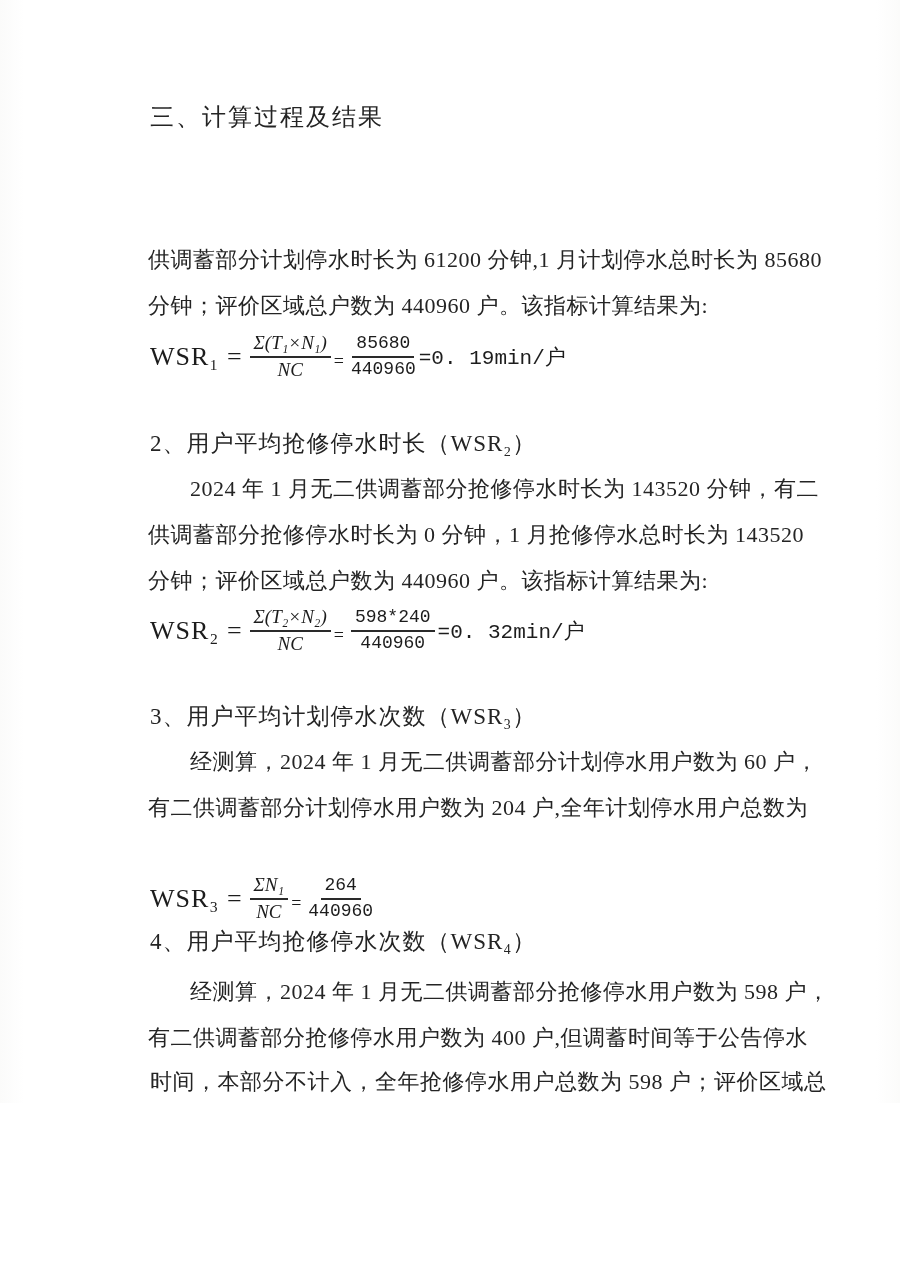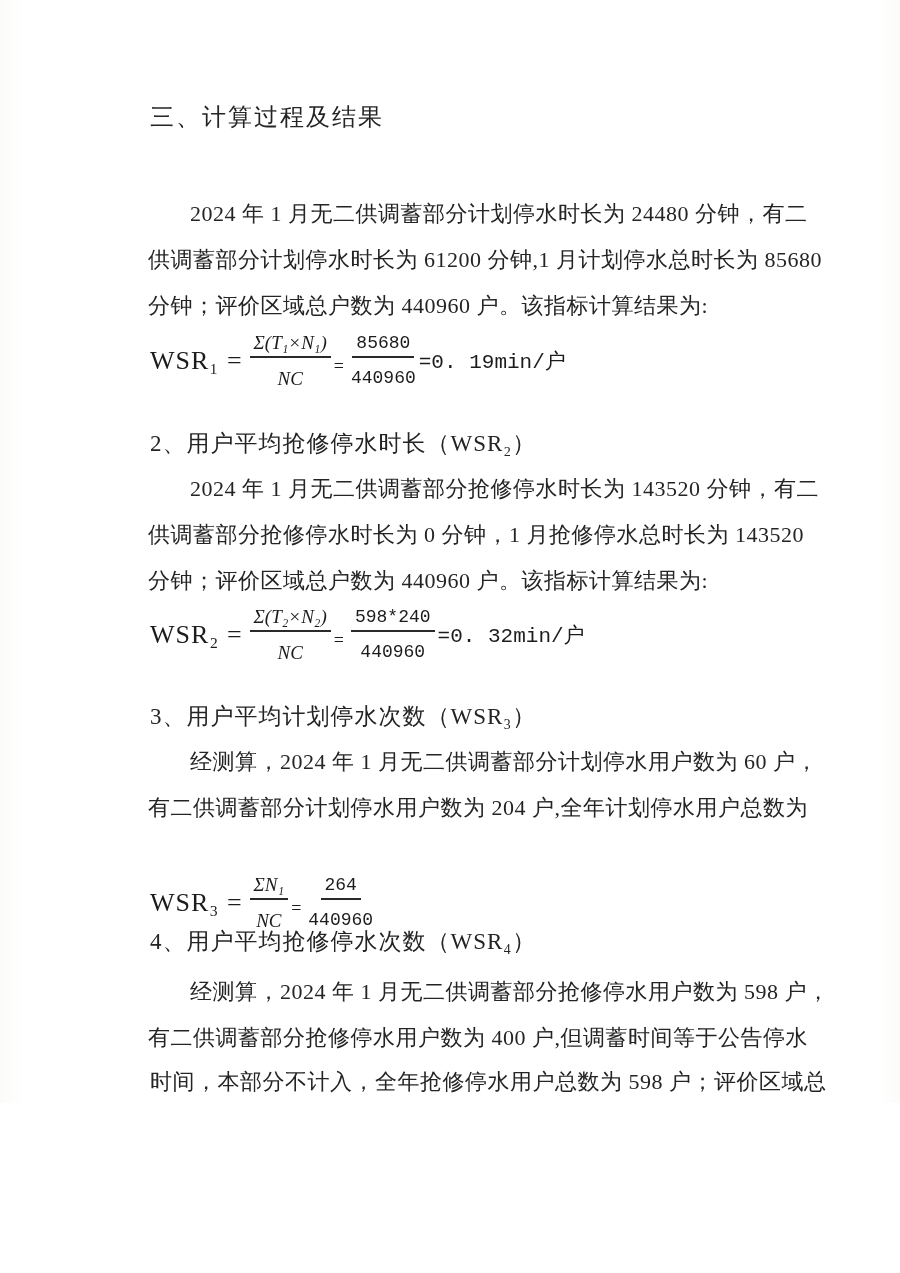--- a/index.html
+++ b/index.html
@@ -53,21 +53,21 @@
     align-items: center;
     font-size: 19px;
     line-height: 1.2;
     font-style: italic;
   }
   .frac .num {
     border-bottom: 2px solid #2a2a2a;
     padding: 0 4px 1px 4px;
   }
   .frac .den {
-    padding-top: 10px;
+    padding-top: 1px;
   }
   .frac.numeric {
     font-style: normal;
     font-family: "Liberation Mono", "DejaVu Sans Mono", monospace;
     font-size: 18px;
   }
   .formula .link {
     font-size: 18px;
     margin: 10px 0 0 -4px;
   }
@@ -118,21 +118,20 @@
     white-space: nowrap;
   }
 </style>
 </head>
 <body>
 
 <div class="page">
 
   <div class="doc-heading">三、计算过程及结果</div>
 
-  <div class="line" style="left:190px; top:199px;">2024 年 1 月无二供调蓄部分计划停水时长为 24480 分钟，有二</div>
   <div class="line" style="left:148px; top:245px;">供调蓄部分计划停水时长为 61200 分钟,1 月计划停水总时长为 85680</div>
   <div class="line" style="left:148px; top:291px;">分钟；评价区域总户数为 440960 户。该指标计算结果为:</div>
 
   <div class="formula" style="left:150px; top:332px;">
     <span class="lhs">WSR₁ =</span>
     <span class="frac">
       <span class="num">Σ(T₁×N₁)</span>
       <span class="den">NC</span>
     </span>
     <span class="link">=</span>

